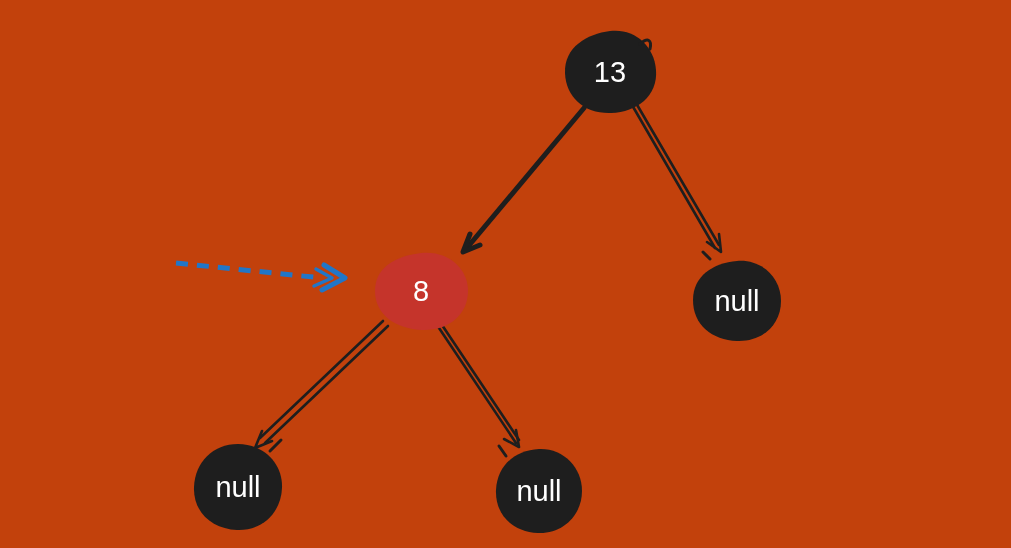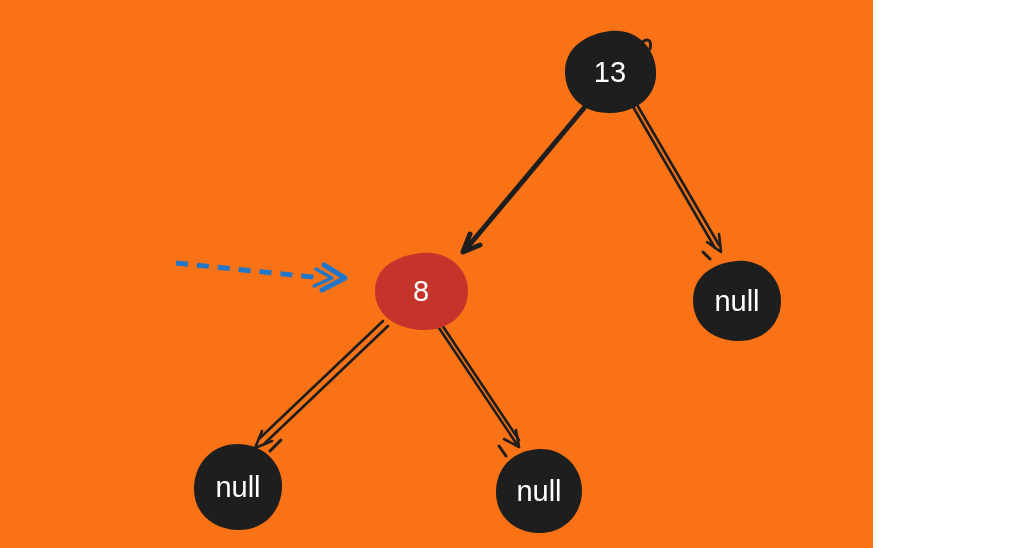--- a/index.html
+++ b/index.html
@@ -6,23 +6,23 @@
     margin: 0;
     padding: 0;
     background: #ffffff;
     width: 1011px;
     height: 548px;
     overflow: hidden;
     font-family: "Liberation Sans", sans-serif;
   }
   .canvas {
     position: relative;
-    width: 873px;
+    width: 1011px;
     height: 548px;
-    background: #f97316;
+    background: #c2410c;
   }
   svg { display: block; }
   .node-label {
     font-family: "Liberation Sans", sans-serif;
     font-size: 29px;
     text-anchor: middle;
   }
   .edge-line { fill: none; stroke-linecap: round; stroke-linejoin: round; }
   .edge-thick { stroke-width: 5; }
   .edge-thin  { stroke-width: 2.6; }

